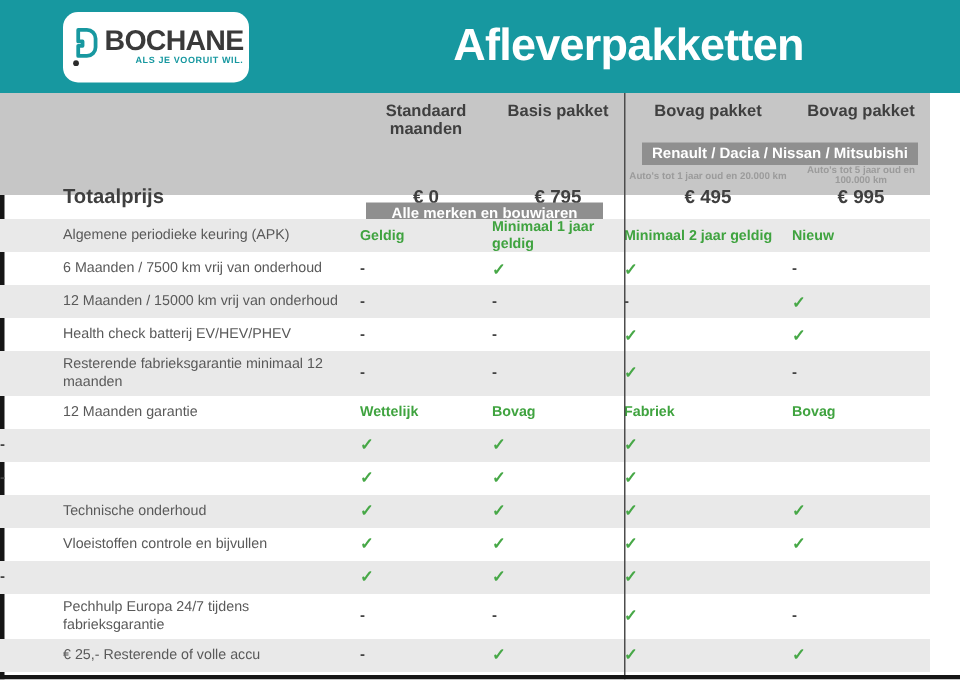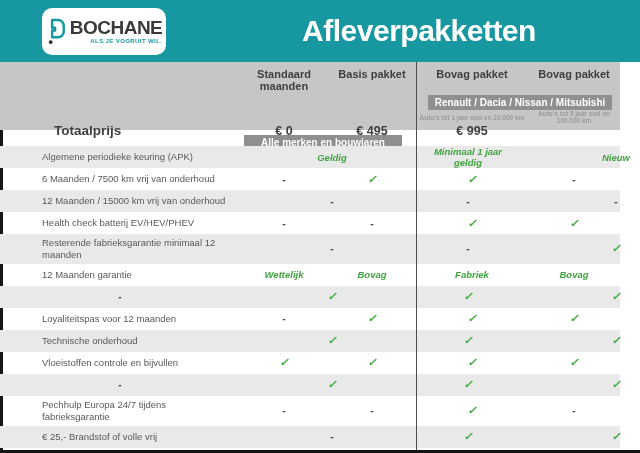--- a/index.html
+++ b/index.html
@@ -35,28 +35,28 @@
   .col-titles{padding-top:6px;}
   .col-title{font-size:11px;font-weight:bold;color:var(--dark);text-align:center;}
   .badges{position:relative;height:15px;margin-top:3px;}
   .badge{position:absolute;top:0;height:15px;background:var(--badge);color:#fff;
     font-size:10px;font-weight:bold;text-align:center;line-height:15px;}
   .badge-1{left:244px;width:158px;margin-top:40px;}
   .badge-2{left:428px;width:184px;text-align:center;}
   .captions{height:11px;align-items:center;}
   .caption{font-size:6.5px;font-weight:bold;color:var(--caption);text-align:center;}
   .totals{height:19px;align-items:center;}
-  .totals .t-label{font-size:13.5px;font-weight:bold;color:var(--dark);padding-left:42px;margin-left:12px;}
+  .totals .t-label{font-size:13.5px;font-weight:bold;color:var(--dark);padding-left:42px;}
   .totals .t-price{font-size:12.5px;font-weight:bold;color:var(--dark);text-align:center;}
 
   .rows{position:relative;margin-top:16px;width:620px;}
   .row{min-height:22px;align-items:center;}
-  .row.shaded{position:relative;z-index:1;background:var(--shade);gap:48px;}
+  .row.shaded{position:relative;z-index:1;background:var(--shade);}
   .cell.label{font-size:9.5px;color:var(--label);padding:3px 4px 3px 42px;line-height:1.25;}
-  .cell.val{text-align:center;font-style:italic;}
+  .cell.val{text-align:left;}
   .cell.val.check{color:var(--check);font-size:11px;font-weight:bold;}
   .cell.val.dash{color:#444;font-size:10px;font-weight:bold;}
   .cell.val.text{color:var(--green);font-size:9.5px;font-weight:bold;}
 </style>
 </head>
 <body>
 
 <div class="page">
 
   <div class="topbar">
@@ -91,30 +91,32 @@
       <div class="grid captions">
         <div></div>
           <div></div>
           <div></div>
         <div class="caption">Auto's tot 1 jaar oud en 20.000 km</div>
         <div class="caption">Auto's tot 5 jaar oud en 100.000 km</div>
       </div>
       <div class="grid totals">
         <div class="t-label">Totaalprijs</div>
         <div class="t-price">€ 0</div>
+        <div class="t-price">€ 795</div>
         <div class="t-price">€ 495</div>
         <div class="t-price">€ 995</div>
       </div>
     </div>
 
     <div class="rows">
         <div class="grid row shaded">
           <div class="cell label">Algemene periodieke keuring (APK)</div>
           <div class="cell val text">Geldig</div>
           <div class="cell val text">Minimaal 1 jaar geldig</div>
+          <div class="cell val text">Minimaal 2 jaar geldig</div>
           <div class="cell val text">Nieuw</div>
         </div>
         <div class="grid row">
           <div class="cell label">6 Maanden / 7500 km vrij van onderhoud</div>
           <div class="cell val dash">-</div>
           <div class="cell val check">✓</div>
           <div class="cell val check">✓</div>
           <div class="cell val dash">-</div>
         </div>
         <div class="grid row shaded">
@@ -145,21 +147,20 @@
           <div class="cell val text">Fabriek</div>
           <div class="cell val text">Bovag</div>
         </div>
         <div class="grid row shaded">
           <div class="cell val dash">-</div>
           <div class="cell val check">✓</div>
           <div class="cell val check">✓</div>
           <div class="cell val check">✓</div>
         </div>
         <div class="grid row">
-          <div class="cell label">Loyaliteitspas voor 12 maanden</div>
           <div class="cell val dash">-</div>
           <div class="cell val check">✓</div>
           <div class="cell val check">✓</div>
           <div class="cell val check">✓</div>
         </div>
         <div class="grid row shaded">
           <div class="cell label">Technische onderhoud</div>
           <div class="cell val check">✓</div>
           <div class="cell val check">✓</div>
           <div class="cell val check">✓</div>
@@ -179,21 +180,21 @@
           <div class="cell val check">✓</div>
         </div>
         <div class="grid row">
           <div class="cell label">Pechhulp Europa 24/7 tijdens fabrieksgarantie</div>
           <div class="cell val dash">-</div>
           <div class="cell val dash">-</div>
           <div class="cell val check">✓</div>
           <div class="cell val dash">-</div>
         </div>
         <div class="grid row shaded">
-          <div class="cell label">€ 25,- Brandstof of volle vrij</div>
+          <div class="cell label">€ 25,- Resterende of volle accu</div>
           <div class="cell val dash">-</div>
           <div class="cell val check">✓</div>
           <div class="cell val check">✓</div>
           <div class="cell val check">✓</div>
         </div>
       </div>
 
     <div class="col-divider"></div>
     <div class="bottom-border"></div>
   </div>

